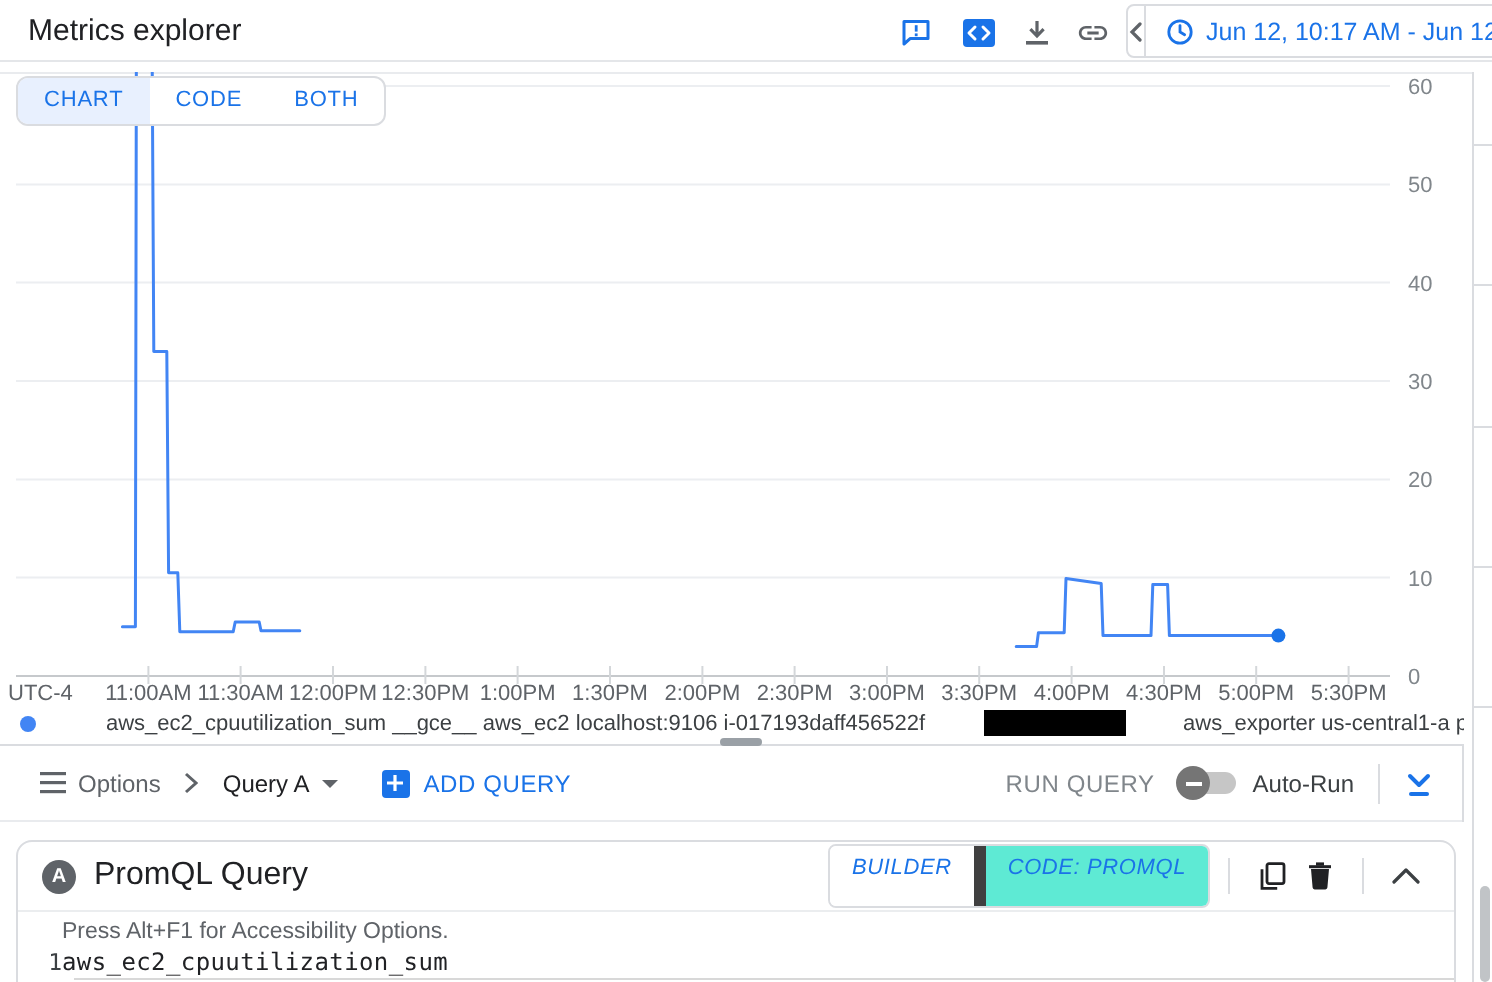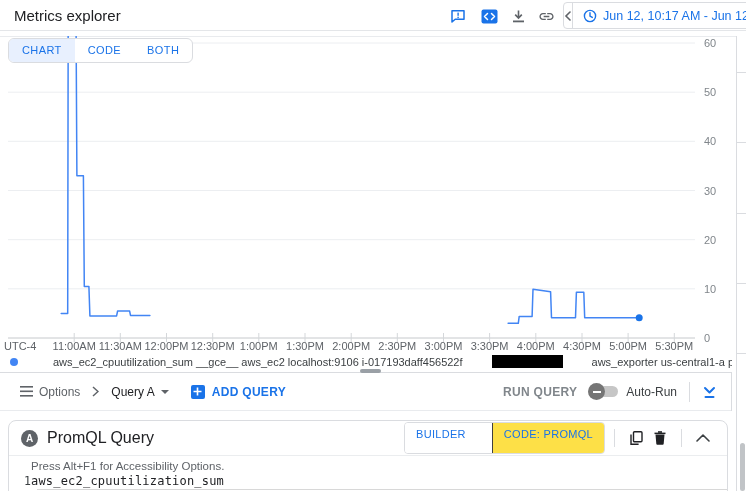--- a/index.html
+++ b/index.html
@@ -28,35 +28,35 @@
   .split-line { position:absolute; left:0; top:372px; width:731px; height:1px; background:#dadce0; }
   .split-handle { position:absolute; left:360px; top:369px; width:21px; height:4px; border-radius:2px; background:#9aa0a6; cursor:row-resize; }
   .right-edge { position:absolute; left:731px; top:372px; width:1px; height:39px; background:#dadce0; }
   
   .qtoolbar { position:absolute; left:0; top:373px; width:731px; height:37px; display:flex; align-items:center; padding:0 14px 0 20px; background:#fff; }
   .qtoolbar-border { position:absolute; left:0; top:410px; width:731px; height:1px; background:#e9ebee; }
   .tb-item { display:flex; align-items:center; font-size:12px; cursor:pointer; }
   .gray { color:#5f6368; }
   .lightgray { color:#80868b; }
   .blue { color:#1a73e8; }
-  .tb-label { font-weight:700; letter-spacing:0.3px; }
+  .tb-label { font-weight:400; letter-spacing:0.3px; }
   .caret-down { width:0; height:0; border-left:4px solid transparent; border-right:4px solid transparent; border-top:4px solid #5f6368; margin-left:6px; }
   .add-sq { width:14px; height:14px; background:#1a73e8; border-radius:2px; display:flex; align-items:center; justify-content:center; margin-right:7px; }
   .toggle { width:27px; height:11px; border-radius:6px; background:#c6c6c6; position:relative; margin:0 8px 0 14px; cursor:pointer; }
   .toggle-thumb { position:absolute; left:-3px; top:-3px; width:17px; height:17px; border-radius:50%; background:#757575; display:flex; align-items:center; justify-content:center; }
   .toggle-dash { width:8px; height:2px; background:#fff; }
   .vdiv { width:1px; height:20px; background:#dadce0; margin:0 12px; }
   
   .pcard { position:absolute; left:8px; top:420px; width:720px; height:90px; border:1px solid #dadce0; border-radius:8px 8px 0 0; background:#fff; }
   .pcard-hdr { height:35px; display:flex; align-items:center; padding:0 12px; border-bottom:1px solid #ebedef; }
   .avatar { width:17px; height:17px; border-radius:50%; background:#5f6368; color:#fff; font-size:10px; font-weight:700; display:flex; align-items:center; justify-content:center; }
   .pcard-title { margin-left:9px; font-size:16px; font-weight:500; color:#202124; }
-  .seg { display:flex; border:1px solid #dadce0; border-radius:4px; overflow:hidden; height:32px; margin-left:auto; }
+  .seg { display:flex; border:1px solid #dadce0; border-radius:4px; overflow:hidden; height:32px; margin-left:auto;font-style:italic; }
   .seg-cell { padding:0 11px; line-height:22px; font-size:11px; font-weight:500; letter-spacing:0.3px; color:#1a73e8; cursor:pointer; background:#fff; }
-  .seg-cell.sel { background:#fde047; border-left:1px solid #404040;margin-left:15px; }
+  .seg-cell.sel { background:#5eead4; border-left:6px solid #404040; }
   .pdiv { width:1px; height:18px; background:#dadce0; margin:0 9px; }
   .picon { width:18px; height:18px; display:flex; align-items:center; justify-content:center; cursor:pointer; margin:0 3px; }
   .code-area { position:relative; padding-top:4px; cursor:text; }
   .hint { padding-left:22px; font-size:11.5px; color:#5f6368; height:14px; }
   .cline { display:flex; align-items:center; height:14px; font-family:"DejaVu Sans Mono", monospace; font-size:12px; }
   .lnum { width:14px; margin-left:8px; text-align:right; color:#3c4043; font-size:11.5px; }
   .lnum.dim { color:#9aa0a6; }
   .ltext { color:#202124; letter-spacing:0.2px; }
   .curline-border { height:1px; background:#d8d8d8; margin-left:28px; margin-top:1px; }
   

